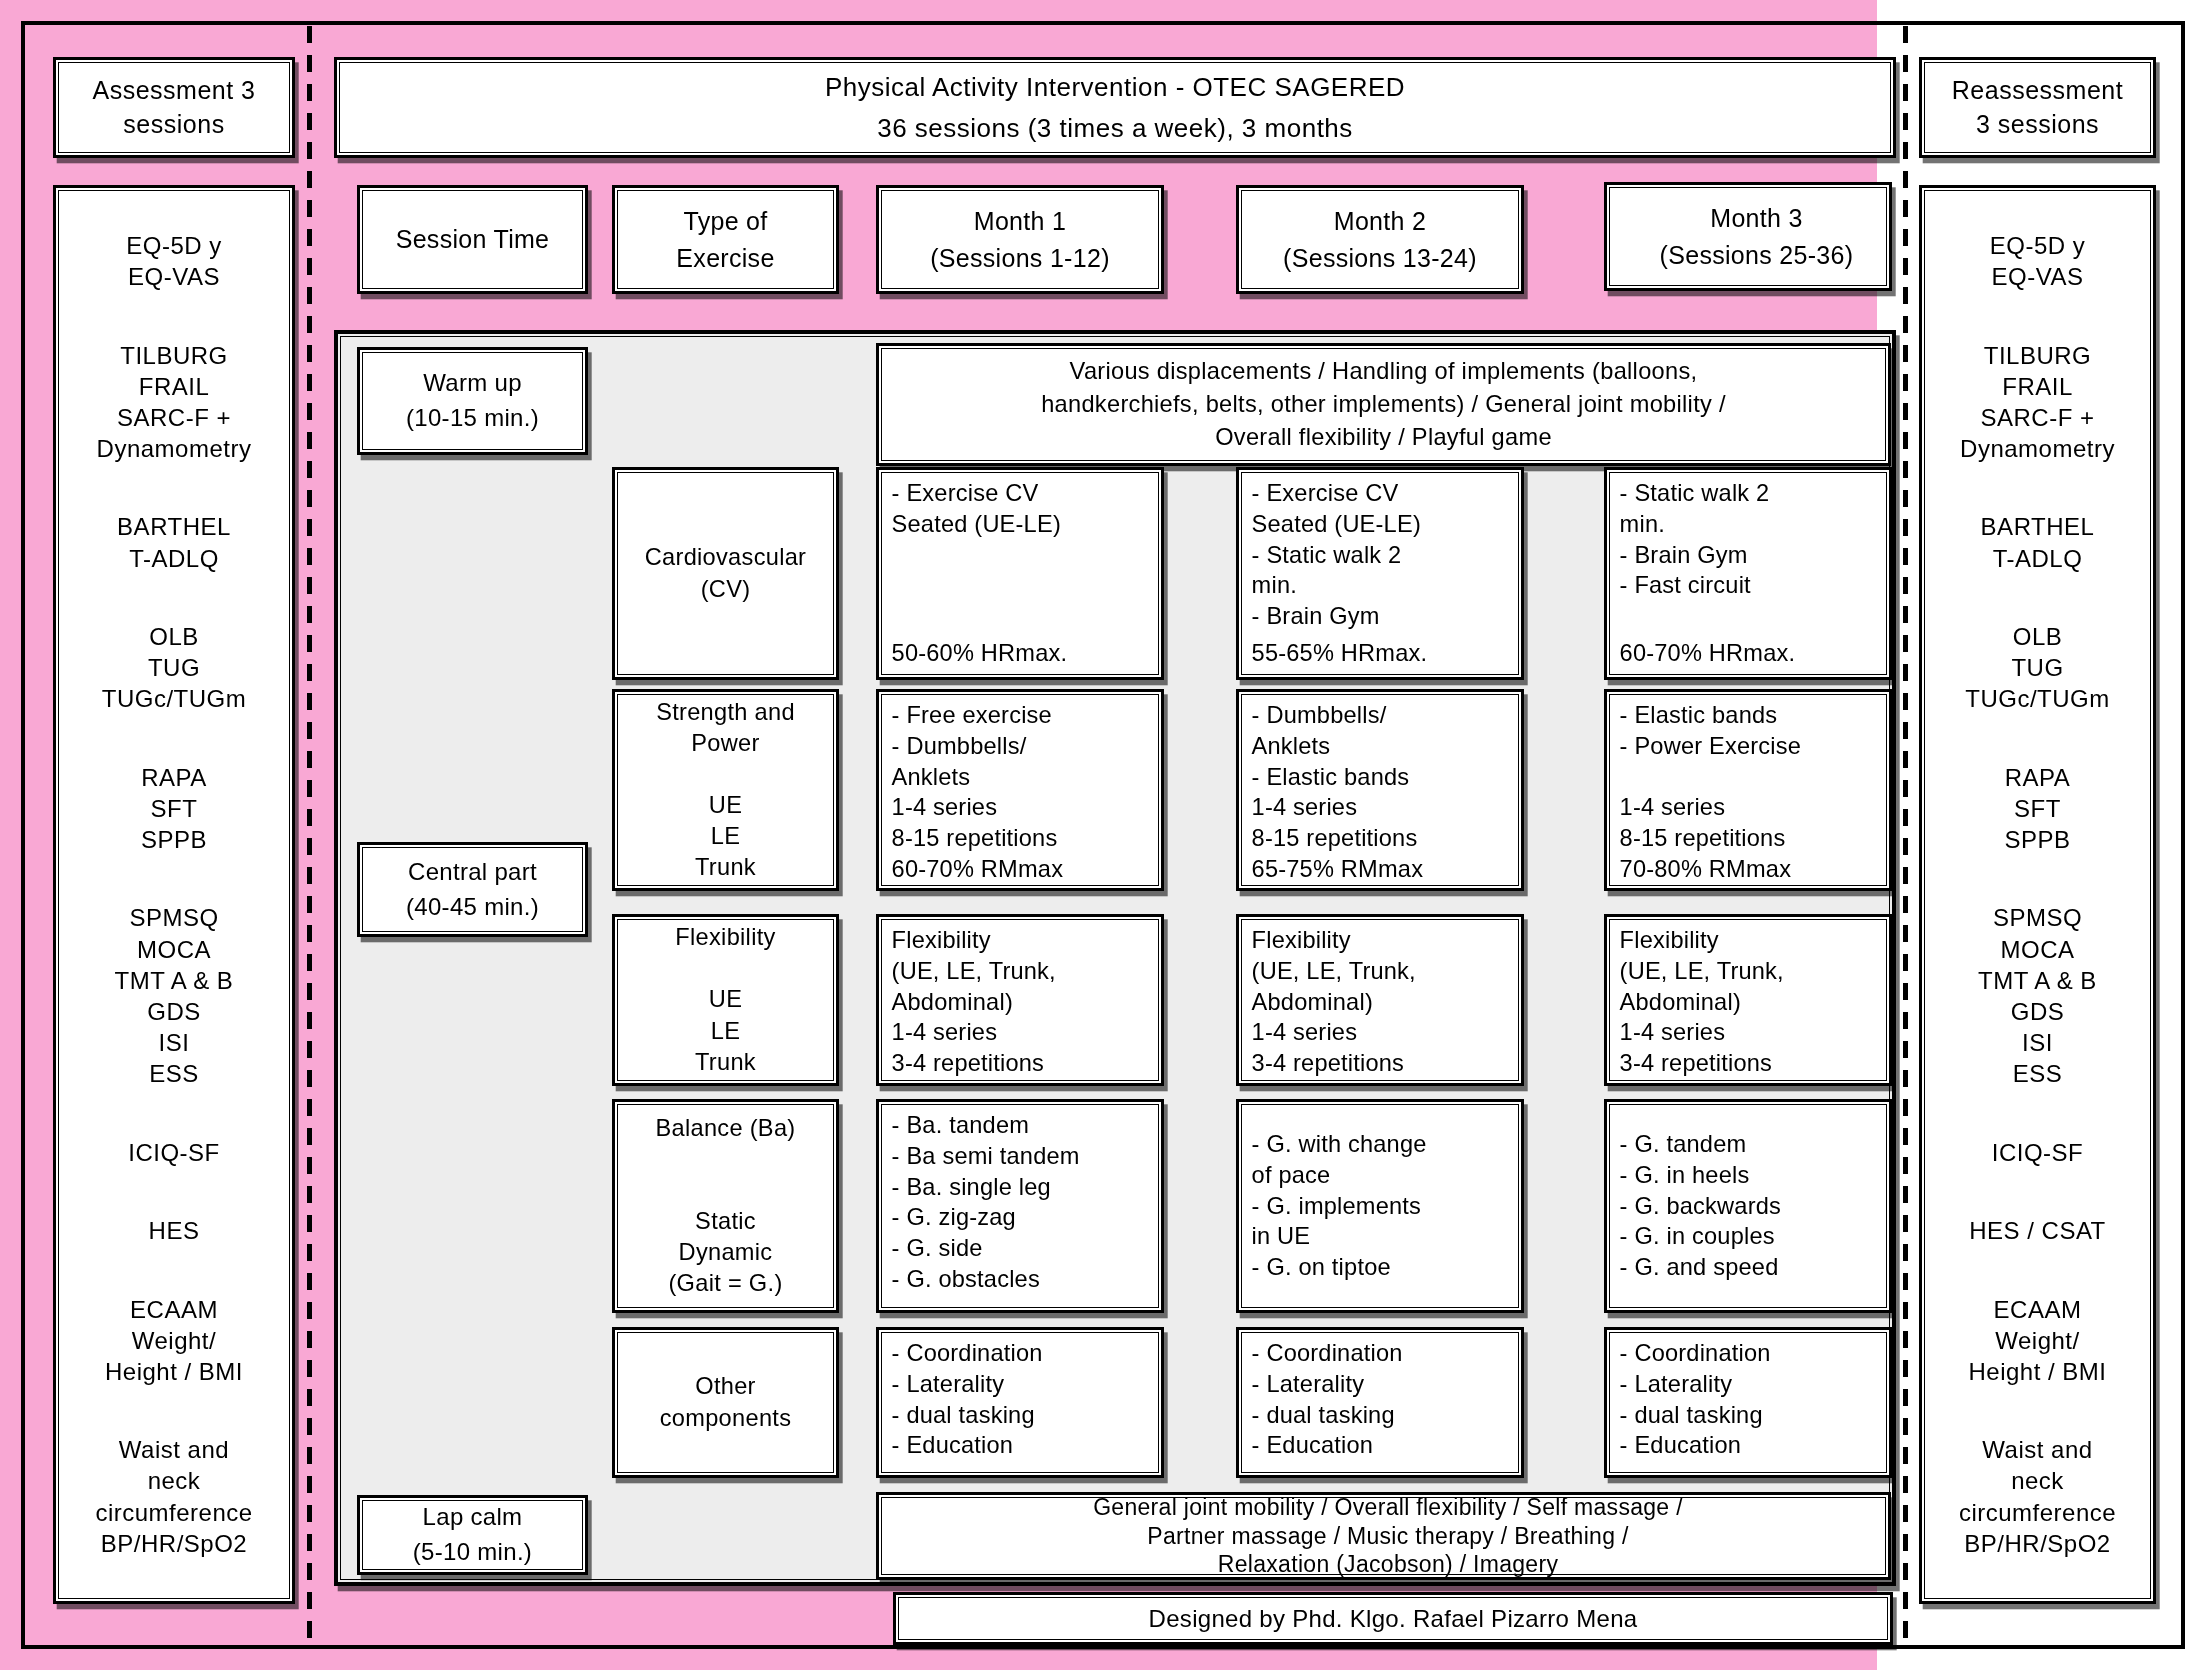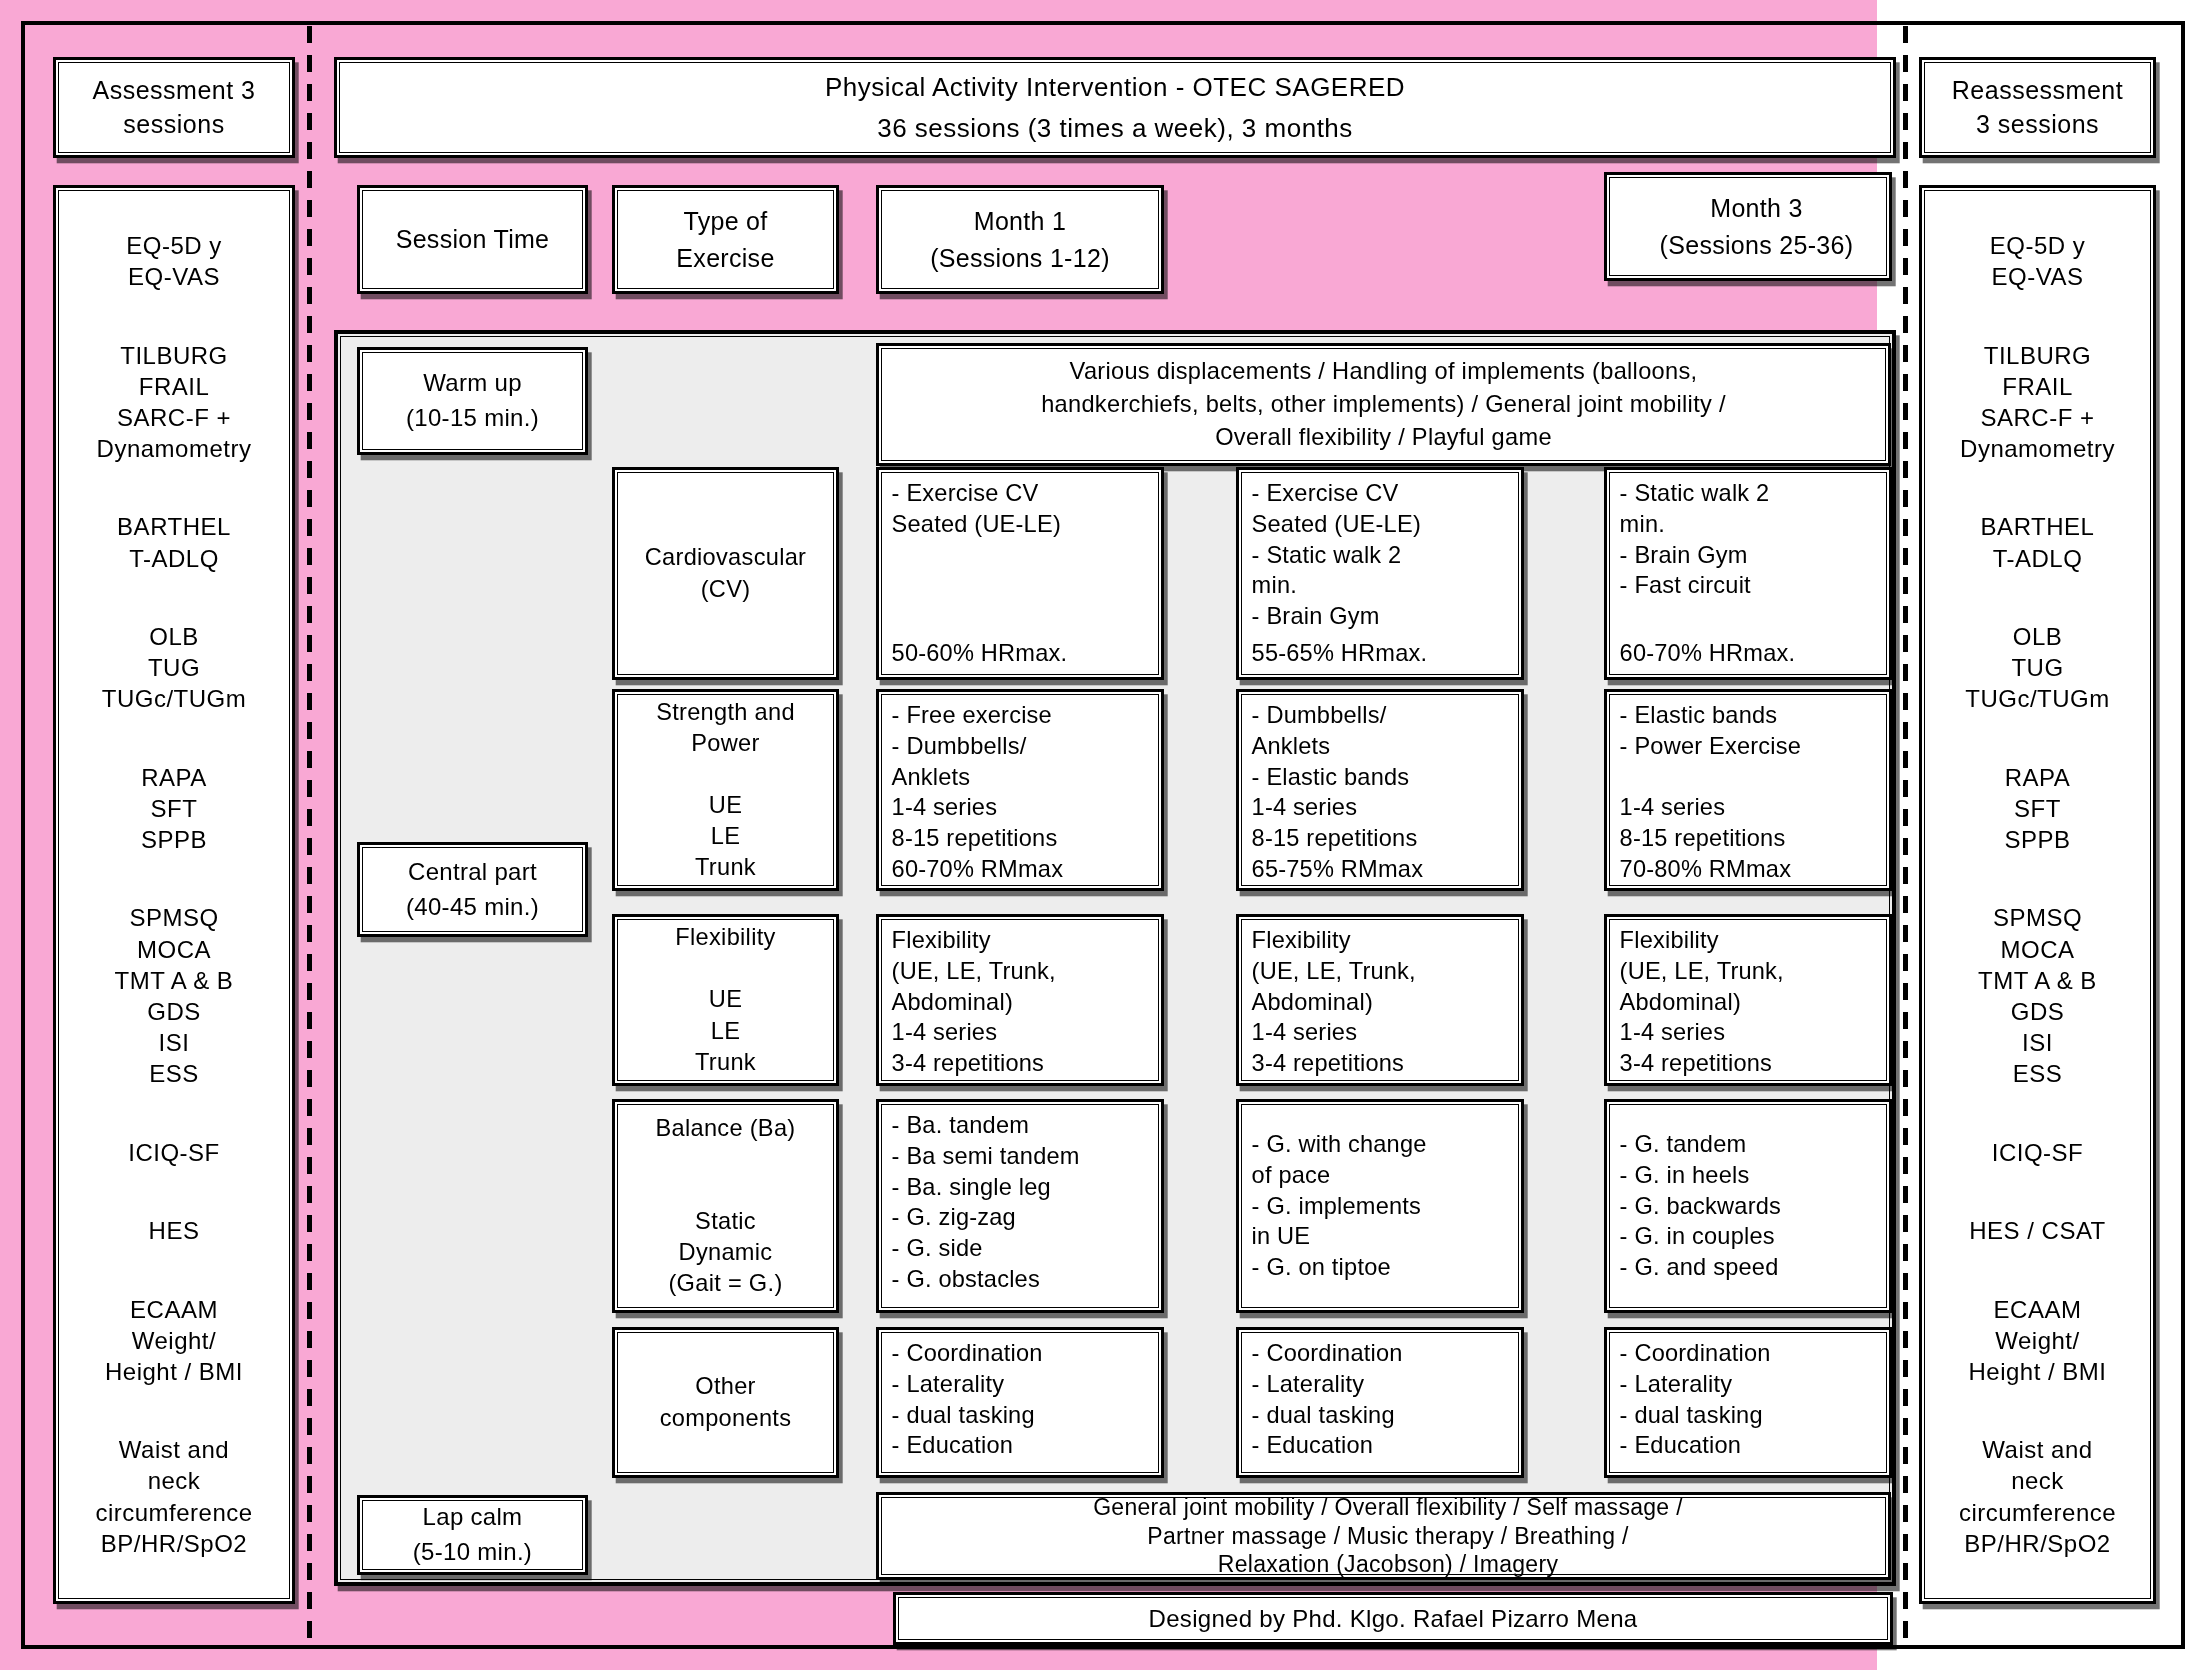--- a/index.html
+++ b/index.html
@@ -163,21 +163,25 @@
       <div class="line">Session Time</div>
     </div>
   <div class="box col-head" style="left:612px;top:185px;width:227px;height:109px;">
       <div class="line">Type of</div>
       <div class="line">Exercise</div>
     </div>
   <div class="box col-head" style="left:876px;top:185px;width:288px;height:109px;">
       <div class="line">Month 1</div>
       <div class="line">(Sessions 1-12)</div>
     </div>
-  <div class="box col-head" style="left:1604px;top:172px;width:288px;height:109px;padding-left:17px;">
+  <div class="box col-head" style="left:1236px;top:185px;width:288px;height:109px;">
+      <div class="line">Month 2</div>
+      <div class="line">(Sessions 13-24)</div>
+    </div>
+  <div class="box col-head" style="left:1604px;top:182px;width:288px;height:109px;padding-left:17px;">
       <div class="line">Month 3</div>
       <div class="line">(Sessions 25-36)</div>
     </div>
 
   <div class="gray" style="left:334px;top:330px;width:1562px;height:1256px;"></div>
 
   <div class="box label-box" style="left:357px;top:347px;width:231px;height:108px;">
       <div class="line">Warm up</div>
       <div class="line">(10-15 min.)</div>
     </div>

